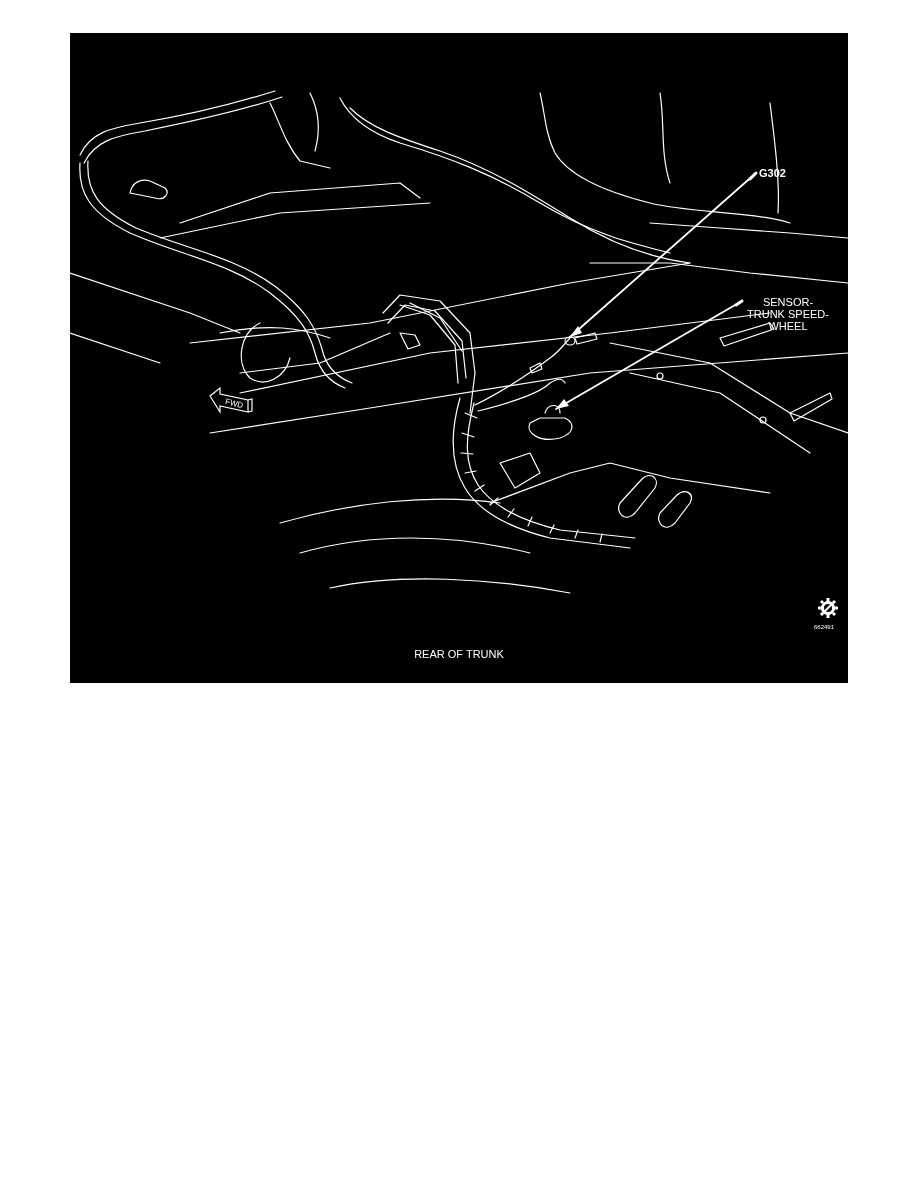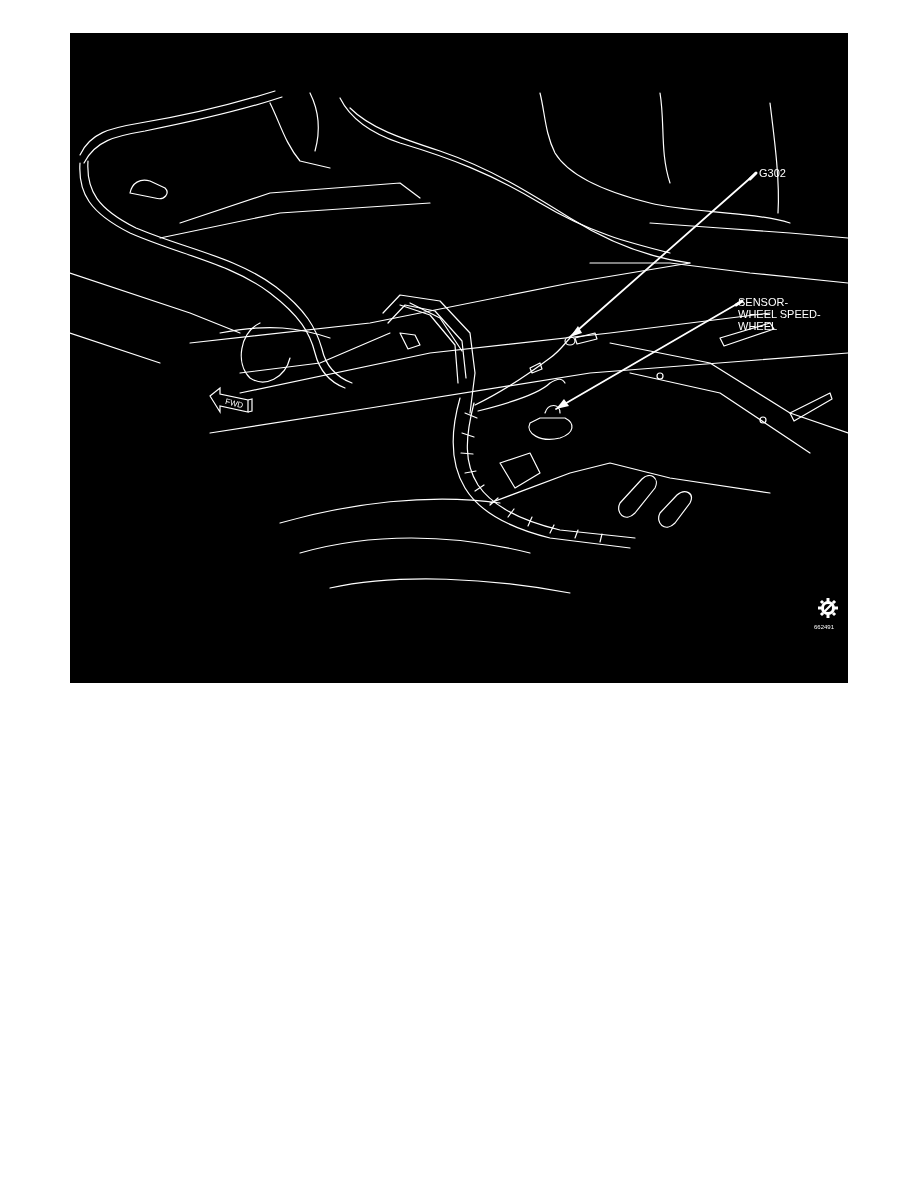--- a/index.html
+++ b/index.html
@@ -3,22 +3,22 @@
   <meta charset="utf-8">
   <style>
     html, body { margin: 0; padding: 0; background: #ffffff; }
     body { width: 918px; height: 1188px; position: relative; overflow: hidden;
            font-family: "Liberation Sans", sans-serif; }
     .figure { position: absolute; left: 70px; top: 33px; width: 778px; height: 650px;
               background: #000000; overflow: hidden; }
     .figure svg.art { position: absolute; left: 0; top: 0; }
     .label { position: absolute; color: #ffffff; font-size: 11px; line-height: 12px;
              font-family: "Liberation Sans", sans-serif; }
-    .callout-g302 { left: 689px; top: 134px; }
-    .callout-sensor { left: 668px; top: 263px; text-align: left; width: 100px; }
+    .callout-g302 { left: 689px; top: 134px; font-weight: bold; }
+    .callout-sensor { left: 668px; top: 263px; text-align: center; width: 100px; }
     .caption { left: 0; width: 778px; top: 615px; text-align: center; font-size: 11px; }
     .logo { position: absolute; left: 747px; top: 564px; width: 22px; height: 22px; }
     .fignum { position: absolute; left: 744px; top: 591px; color: #ffffff; font-size: 6px;
               font-family: "Liberation Sans", sans-serif; }
   </style>
 </head>
 <body>
 
 <div class="figure">
   <svg class="art" width="778" height="650" viewBox="0 0 778 650" fill="none" stroke="#ffffff" stroke-width="1.2" stroke-linecap="round" stroke-linejoin="round">
@@ -98,34 +98,35 @@
   <svg style="position:absolute;left:138px;top:353px;" width="50" height="30" viewBox="0 0 50 30" fill="none" stroke="#ffffff" stroke-width="1.2">
     <path d="M2 10 L 12 2 L 12 8 L 40 14 L 40 26 L 12 20 L 12 26 Z"></path>
     <path d="M40 14 L 44 13 L 44 25 L 40 26"></path>
   </svg>
   <span class="label" style="left:155px;top:365px;font-size:8px;transform:rotate(14deg);">FWD</span>
 
   <span class="label callout-g302">G302</span>
 
   <div class="label callout-sensor">
     <div>SENSOR-</div>
-    <div>WHEEL SPEED-</div>
+    <div>TRUNK SPEED-</div>
     <div>WHEEL</div>
   </div>
 
   <svg class="logo" viewBox="0 0 22 22">
     <g fill="#ffffff">
       <circle cx="11" cy="11" r="7"></circle>
       <rect x="9.5" y="1" width="3" height="4"></rect>
       <rect x="9.5" y="17" width="3" height="4"></rect>
       <rect x="1" y="9.5" width="4" height="3"></rect>
       <rect x="17" y="9.5" width="4" height="3"></rect>
       <rect x="3.5" y="3.5" width="3" height="3" transform="rotate(45 5 5)"></rect>
       <rect x="15.5" y="15.5" width="3" height="3" transform="rotate(45 17 17)"></rect>
       <rect x="15.5" y="3.5" width="3" height="3" transform="rotate(45 17 5)"></rect>
       <rect x="3.5" y="15.5" width="3" height="3" transform="rotate(45 5 17)"></rect>
     </g>
     <circle cx="11" cy="11" r="4" fill="#000000"></circle>
     <path d="M6 16 L 16 6" stroke="#ffffff" stroke-width="2.2"></path>
   </svg>
   <span class="fignum">662491</span>
 
+  <div class="label caption">REAR OF TRUNK</div>
 </div>
 
 </body></html>

